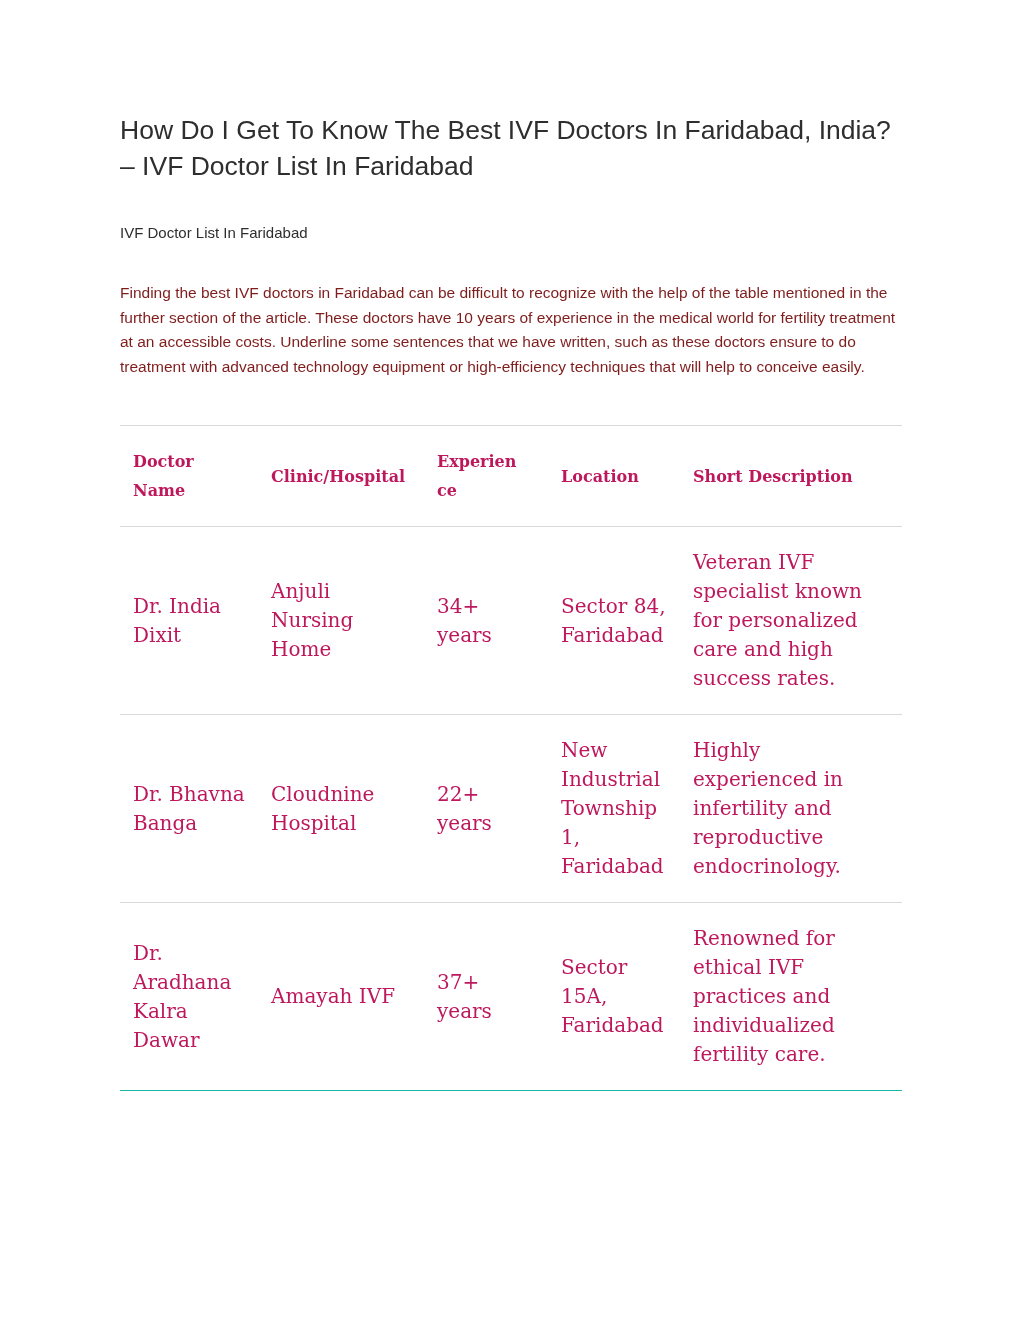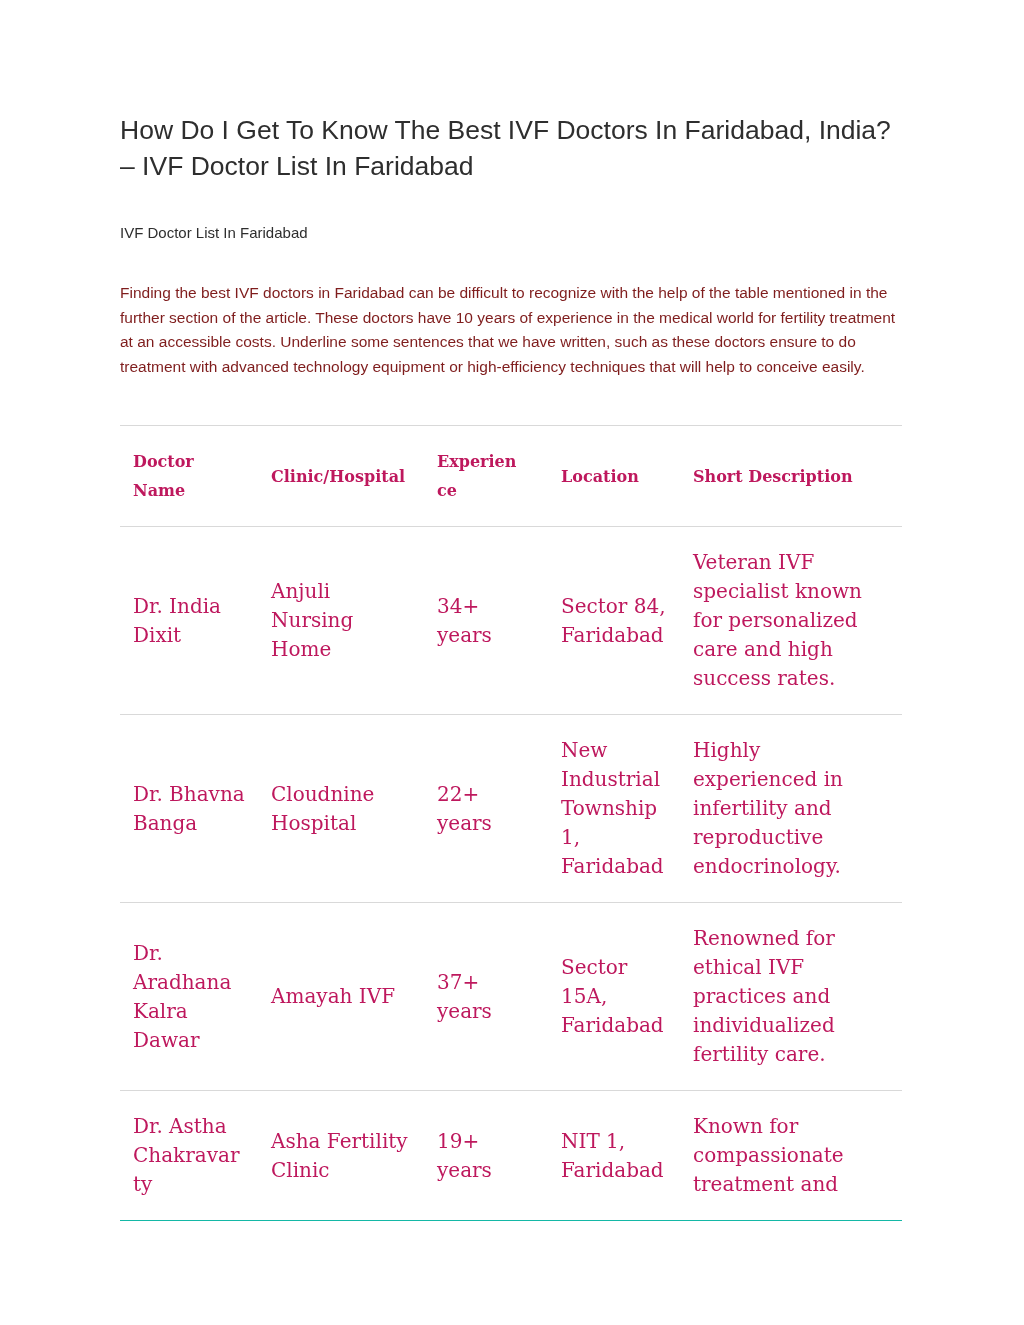--- a/index.html
+++ b/index.html
@@ -130,23 +130,16 @@
           <td>New Industrial Township 1, Faridabad</td>
           <td>Highly experienced in infertility and reproductive endocrinology.</td>
         </tr>
         <tr>
           <td>Dr. Aradhana Kalra Dawar</td>
           <td>Amayah IVF</td>
           <td>37+ years</td>
           <td>Sector 15A, Faridabad</td>
           <td>Renowned for ethical IVF practices and individualized fertility care.</td>
         </tr>
-        <tr>
-          <td>Dr. Astha Chakravarty</td>
-          <td>Asha Fertility Clinic</td>
-          <td>19+ years</td>
-          <td>NIT 1, Faridabad</td>
-          <td>Known for compassionate treatment and</td>
-        </tr>
       </tbody>
   </table>
 
 </div>
 
 </body></html>

